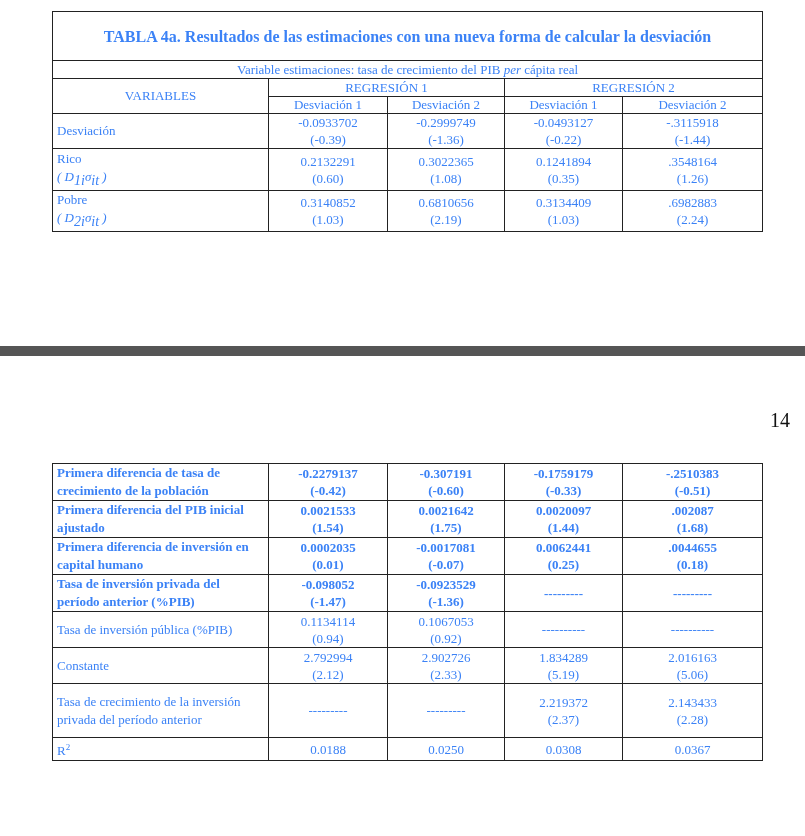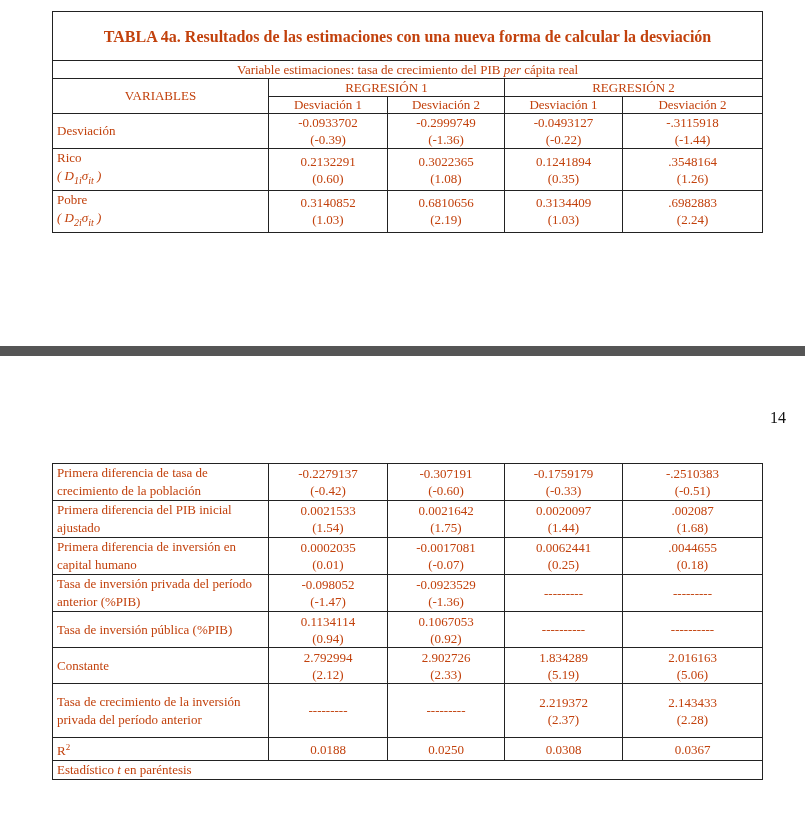--- a/index.html
+++ b/index.html
@@ -5,52 +5,52 @@
   * { box-sizing: border-box; }
   html, body { margin: 0; padding: 0; }
   body {
     width: 805px; height: 836px; position: relative;
     background: #ffffff; color: #111;
     font-family: "Liberation Serif", serif;
   }
   table.res {
     position: absolute; left: 52px; width: 710px;
     border-collapse: collapse; table-layout: fixed;
-    font-size: 13px; color: #c2410c;
+    font-size: 13px; color: #3b82f6;
   }
   #table-top  { top: 11px; }
   #table-cont { top: 463px; }
   td {
     border: 1px solid #222; padding: 0 4px;
     vertical-align: middle; overflow: hidden;
   }
   .title-cell { font-weight: bold; font-size: 16px; text-align: center; line-height: 23px; height: 49px; }
   .sub-cell   { text-align: center; height: 18px; }
   .hdr        { text-align: center; }
   tr.h1 td { height: 18px; }
   tr.h2 td { height: 17px; }
   .lbl { text-align: left; line-height: 18px; }
   .num { text-align: center; line-height: 17px; }
   .math { font-style: italic; }
-  .math sub { font-size: 10px; }
+  .math sub { font-size: 14px; }
   .it { font-style: italic; }
   sup.r2 { font-size: 9px; }
   tr.r35 td { height: 35px; }
   tr.r36 td { height: 36px; }
-  tr.r37 td { height: 37px; }
+  tr.r37 td { height: 37px; font-weight: bold; }
   tr.r41 td { height: 41px; }
   tr.r42 td { height: 42px; }
   tr.r54 td { height: 54px; }
   tr.r16 td { height: 16px; }
   tr.r17 td { height: 17px; }
   .bar {
     position: absolute; left: 0; top: 346px;
     width: 805px; height: 10px;
   }
-  .pageno { position: absolute; left: 770px; top: 409px; font-size: 16px; }
+  .pageno { position: absolute; left: 770px; top: 409px; font-size: 20px; }
 </style>
 </head>
 <body>
 
 <table class="res" id="table-top">
   <colgroup>
     <col style="width:216px">
       <col style="width:119px">
       <col style="width:117px">
       <col style="width:118px">
@@ -300,19 +300,14 @@
 
 
   <tr class="r16">
     <td class="lbl"><span>R</span><sup class="r2">2</sup></td>
     <td class="num">0.0188</td>
     <td class="num">0.0250</td>
     <td class="num">0.0308</td>
     <td class="num">0.0367</td>
   </tr>
 
-  <tr class="r17">
-    <td colspan="5" class="lbl">
-      <span>Estadístico </span><span class="it">t</span><span> en paréntesis</span>
-    </td>
-  </tr>
 </tbody>
   </table>
 
 </body></html>

